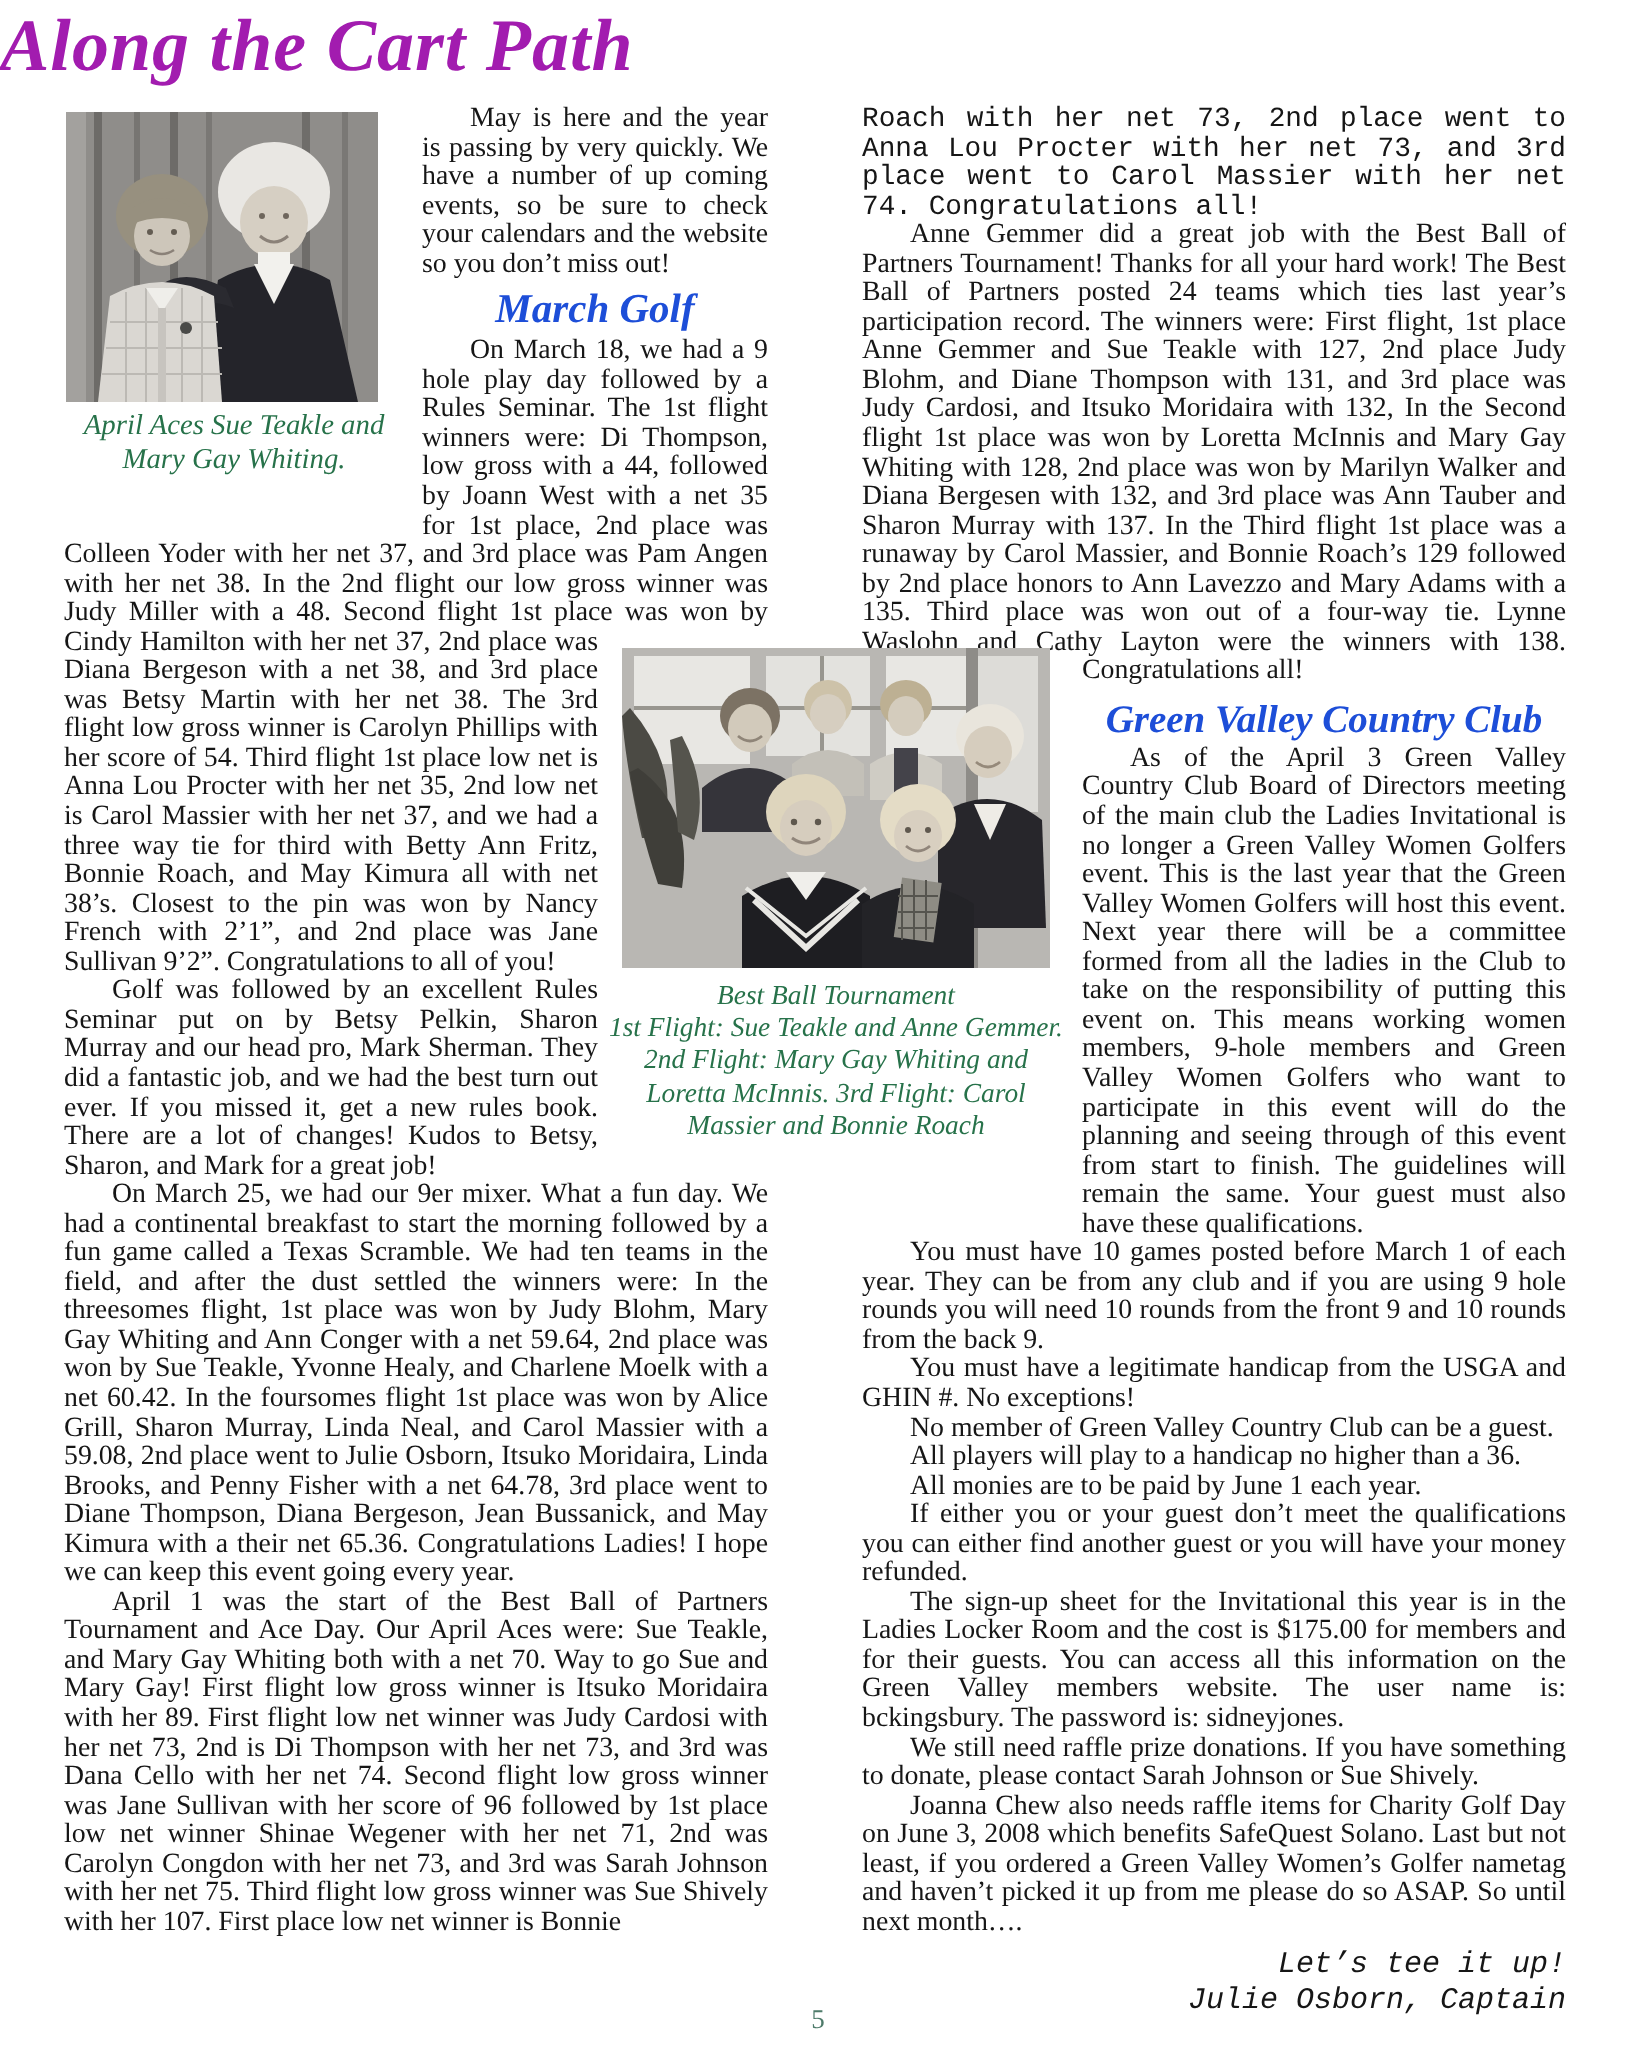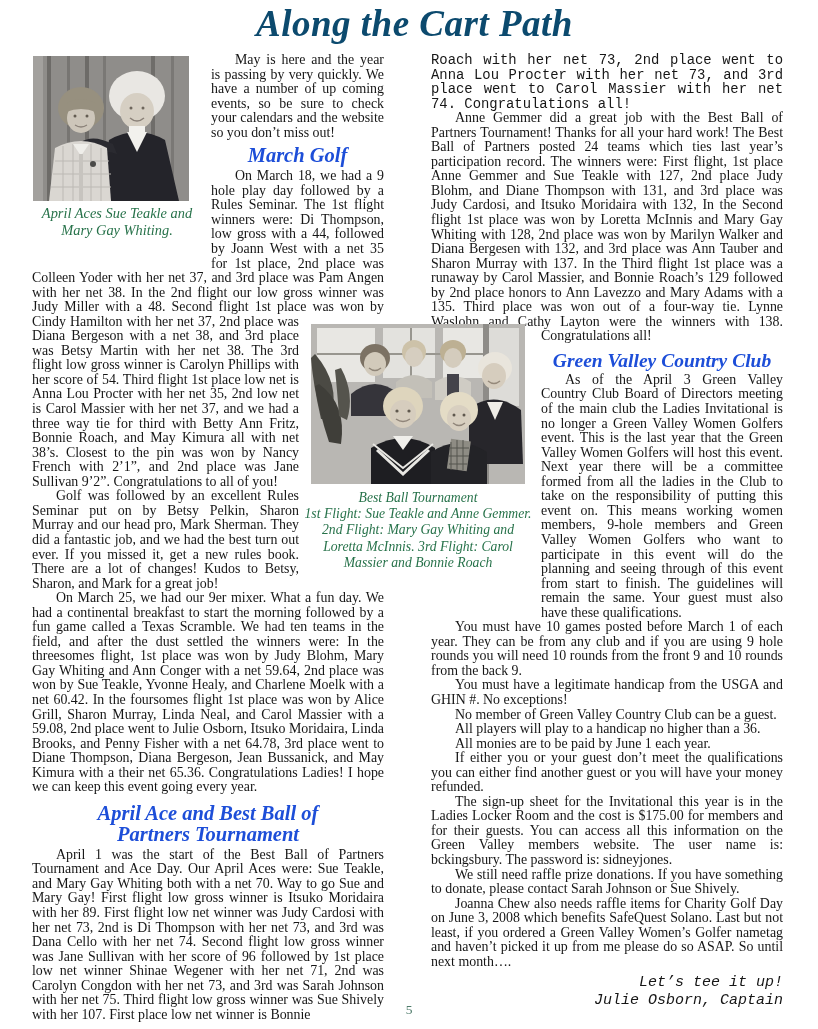--- a/index.html
+++ b/index.html
@@ -6,27 +6,27 @@
   .page {
     position: relative;
     width: 818px;
     height: 1029px;
     background: #ffffff;
     overflow: hidden;
     font-family: "Liberation Serif", serif;
     color: #161616;
   }
   .page-title {
-    margin: 3px 0 0 11px;
-    text-align: center;
+    margin: 3px 0 0 0;
+    text-align: left;
     font-size: 37px;
     line-height: 42px;
     font-weight: bold;
     font-style: italic;
-    color: #0c4a6e;
+    color: #a21caf;
     letter-spacing: 0.5px;
   }
   .columns {
     display: flex;
     margin-top: 8px;
     padding: 0 35px 0 32px;
     gap: 47px;
   }
   .col {
     width: 352px;
@@ -146,24 +146,20 @@
       <p>May is here and the year is passing by very quickly. We have a number of up coming events, so be sure to check your calendars and the website so you don’t miss out!</p>
 
       <h2>March Golf</h2>
 
       <p><span>On March 18, we had a 9 hole play day followed by a Rules Seminar. The 1st flight winners were: Di Thompson, low gross with a 44, followed by Joann West with a net 35 for 1st place, 2nd place was Colleen Yoder with her net 37, and 3rd place was Pam Angen with her net 38. In the 2nd flight our low gross winner was Judy Miller with a 48. Second flight 1st place was won by Cindy Hamilton with her net</span> <span class="spacer-right"></span><span>37, 2nd place was Diana Bergeson with a net 38, and 3rd place was Betsy Martin with her net 38. The 3rd flight low gross winner is Carolyn Phillips with her score of 54. Third flight 1st place low net is Anna Lou Procter with her net 35, 2nd low net is Carol Massier with her net 37, and we had a three way tie for third with Betty Ann Fritz, Bonnie Roach, and May Kimura all with net 38’s. Closest to the pin was won by Nancy French with 2’1”, and 2nd place was Jane Sullivan 9’2”. Congratulations to all of you!</span></p>
 
       <p>Golf was followed by an excellent Rules Seminar put on by Betsy Pelkin, Sharon Murray and our head pro, Mark Sherman. They did a fantastic job, and we had the best turn out ever. If you missed it, get a new rules book. There are a lot of changes! Kudos to Betsy, Sharon, and Mark for a great job!</p>
 
       <p>On March 25, we had our 9er mixer. What a fun day. We had a continental breakfast to start the morning followed by a fun game called a Texas Scramble. We had ten teams in the field, and after the dust settled the winners were: In the threesomes flight, 1st place was won by Judy Blohm, Mary Gay Whiting and Ann Conger with a net 59.64, 2nd place was won by Sue Teakle, Yvonne Healy, and Charlene Moelk with a net 60.42. In the foursomes flight 1st place was won by Alice Grill, Sharon Murray, Linda Neal, and Carol Massier with a 59.08, 2nd place went to Julie Osborn, Itsuko Moridaira, Linda Brooks, and Penny Fisher with a net 64.78, 3rd place went to Diane Thompson, Diana Bergeson, Jean Bussanick, and May Kimura with a their net 65.36. Congratulations Ladies! I hope we can keep this event going every year.</p>
 
-      <h2 class="april">
-        <span class="hline">April Ace and Best Ball of</span>
-        <span class="hline">Partners Tournament</span>
-      </h2>
 
       <p>April 1 was the start of the Best Ball of Partners Tournament and Ace Day. Our April Aces were: Sue Teakle, and Mary Gay Whiting both with a net 70. Way to go Sue and Mary Gay! First flight low gross winner is Itsuko Moridaira with her 89. First flight low net winner was Judy Cardosi with her net 73, 2nd is Di Thompson with her net 73, and 3rd was Dana Cello with her net 74. Second flight low gross winner was Jane Sullivan with her score of 96 followed by 1st place low net winner Shinae Wegener with her net 71, 2nd was Carolyn Congdon with her net 73, and 3rd was Sarah Johnson with her net 75. Third flight low gross winner was Sue Shively with her 107. First place low net winner is Bonnie</p>
 
     </div>
 
     <div class="col">
 
       <p class="ni">Roach with her net 73, 2nd place went to Anna Lou Procter with her net 73, and 3rd place went to Carol Massier with her net 74. Congratulations all!</p>
 
       <p><span>Anne Gemmer did a great job with the Best Ball of Partners Tournament! Thanks for all your hard work! The Best Ball of Partners posted 24 teams which ties last year’s participation record. The winners were: First flight, 1st place Anne Gemmer and Sue Teakle with 127, 2nd place Judy Blohm, and Diane Thompson with 131, and 3rd place was Judy Cardosi, and Itsuko Moridaira with 132, In the Second flight 1st place was won by Loretta McInnis and Mary Gay Whiting with 128, 2nd place was won by Marilyn Walker and Diana Bergesen with 132, and 3rd place was Ann Tauber and Sharon Murray with 137. In the Third flight 1st place was a runaway by Carol Massier, and Bonnie Roach’s 129 followed by 2nd place honors to Ann Lavezzo and Mary Adams with a 135. Third place was won out of a four-way tie. Lynne Waslohn and Cathy Layton were the winners</span> <span class="spacer-left"></span><span>with 138. Congratulations all!</span></p>

